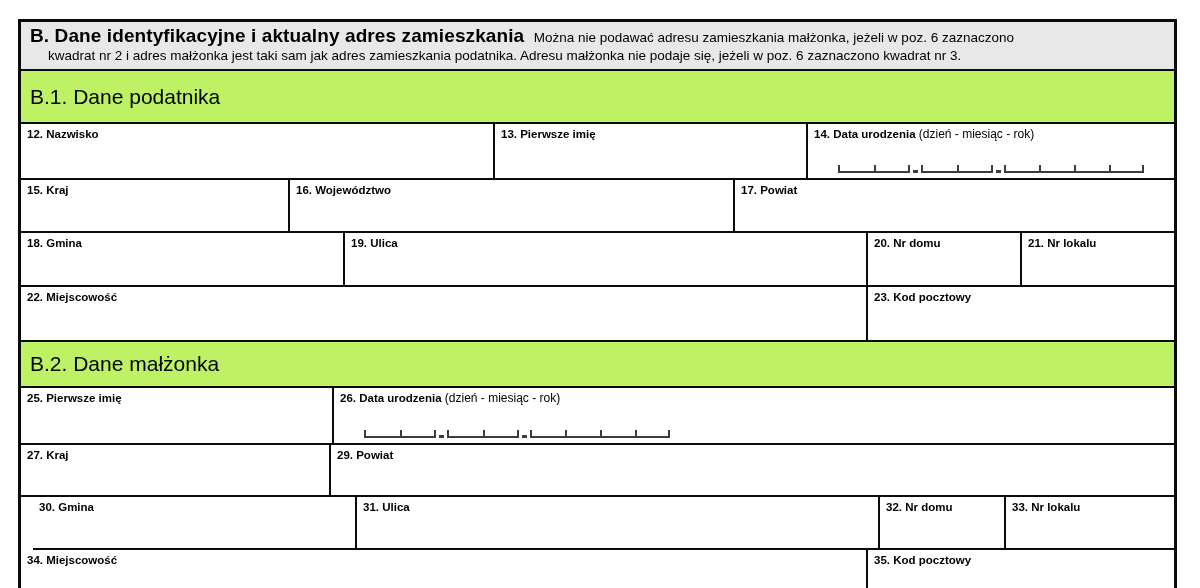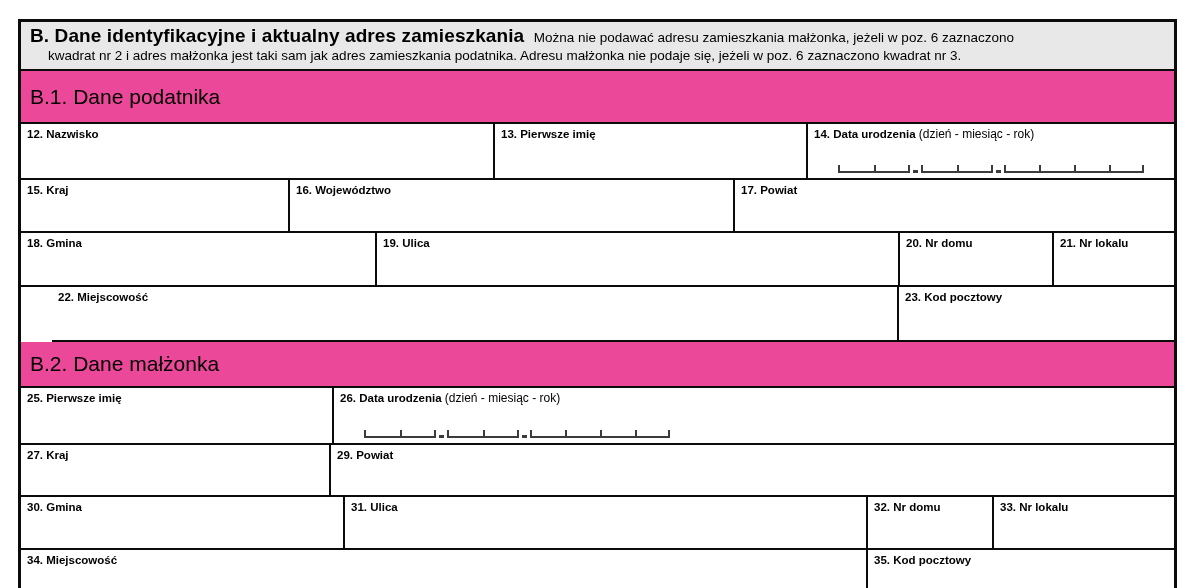--- a/index.html
+++ b/index.html
@@ -23,21 +23,21 @@
   .hdr-b {
     background: #e8e8e8;
     border-bottom: 2px solid #0b0b0b;
     height: 49px;
     padding: 3px 8px 0 9px;
   }
   .hdr-b .line2 { padding-left: 18px; font-size: 13.5px; line-height: 17px; }
   .hdr-b .title { font-size: 19px; font-weight: bold; letter-spacing: 0.1px; }
   .hdr-b .note1 { font-size: 13.5px; margin-left: 5px; }
   .hdr-sub {
-    background: #ec4899;
+    background: #bef264;
     border-bottom: 2px solid #0b0b0b;
     font-size: 21px;
     font-weight: 400;
     padding-left: 9px;
     display: flex; align-items: center;
   }
   .hdr-b1 { height: 53px; }
   .hdr-b2 { height: 46px; }
   .row { display: flex; border-bottom: 2px solid #0b0b0b; }
   .row:last-child { border-bottom: none; flex: 1; }
@@ -50,22 +50,22 @@
   .cell:last-child { border-right: none; flex: 1; }
   .lbl {
     font-size: 11.5px;
     font-weight: bold;
     padding: 3px 4px 0 6px;
     line-height: 14px;
     white-space: nowrap;
   }
   .lbl .hint { font-weight: 400; font-size: 12px; }
   .rA { height: 56px; } .rB { height: 53px; } .rC { height: 54px; }
-  .rD { height: 55px; margin-left: 31px; } .rE { height: 57px; } .rF { height: 52px; }
-  .rG { height: 53px; } .rH { height: 52px; }
+  .rD { height: 55px; } .rE { height: 57px; } .rF { height: 52px; }
+  .rG { height: 53px; margin-left: 12px; } .rH { height: 52px; }
   
   .comb {
     position: absolute; left: 30px; bottom: 5px;
     display: flex; align-items: flex-end;
   }
   .comb-group { display: flex; }
   .comb-cell {
     width: 36px; height: 8px;
     border-left: 2px solid #3c3c3c;
     border-bottom: 2px solid #3c3c3c;
@@ -134,21 +134,21 @@
       </div>
       <div class="cell" style="width:445px">
         <div class="lbl">16. Województwo</div>
       </div>
       <div class="cell">
         <div class="lbl">17. Powiat</div>
       </div>
     </div>
 
     <div class="row rC">
-      <div class="cell" style="width:356px">
+      <div class="cell" style="width:324px">
         <div class="lbl">18. Gmina</div>
       </div>
       <div class="cell" style="width:523px">
         <div class="lbl">19. Ulica</div>
       </div>
       <div class="cell" style="width:154px">
         <div class="lbl">20. Nr domu</div>
       </div>
       <div class="cell">
         <div class="lbl">21. Nr lokalu</div>

